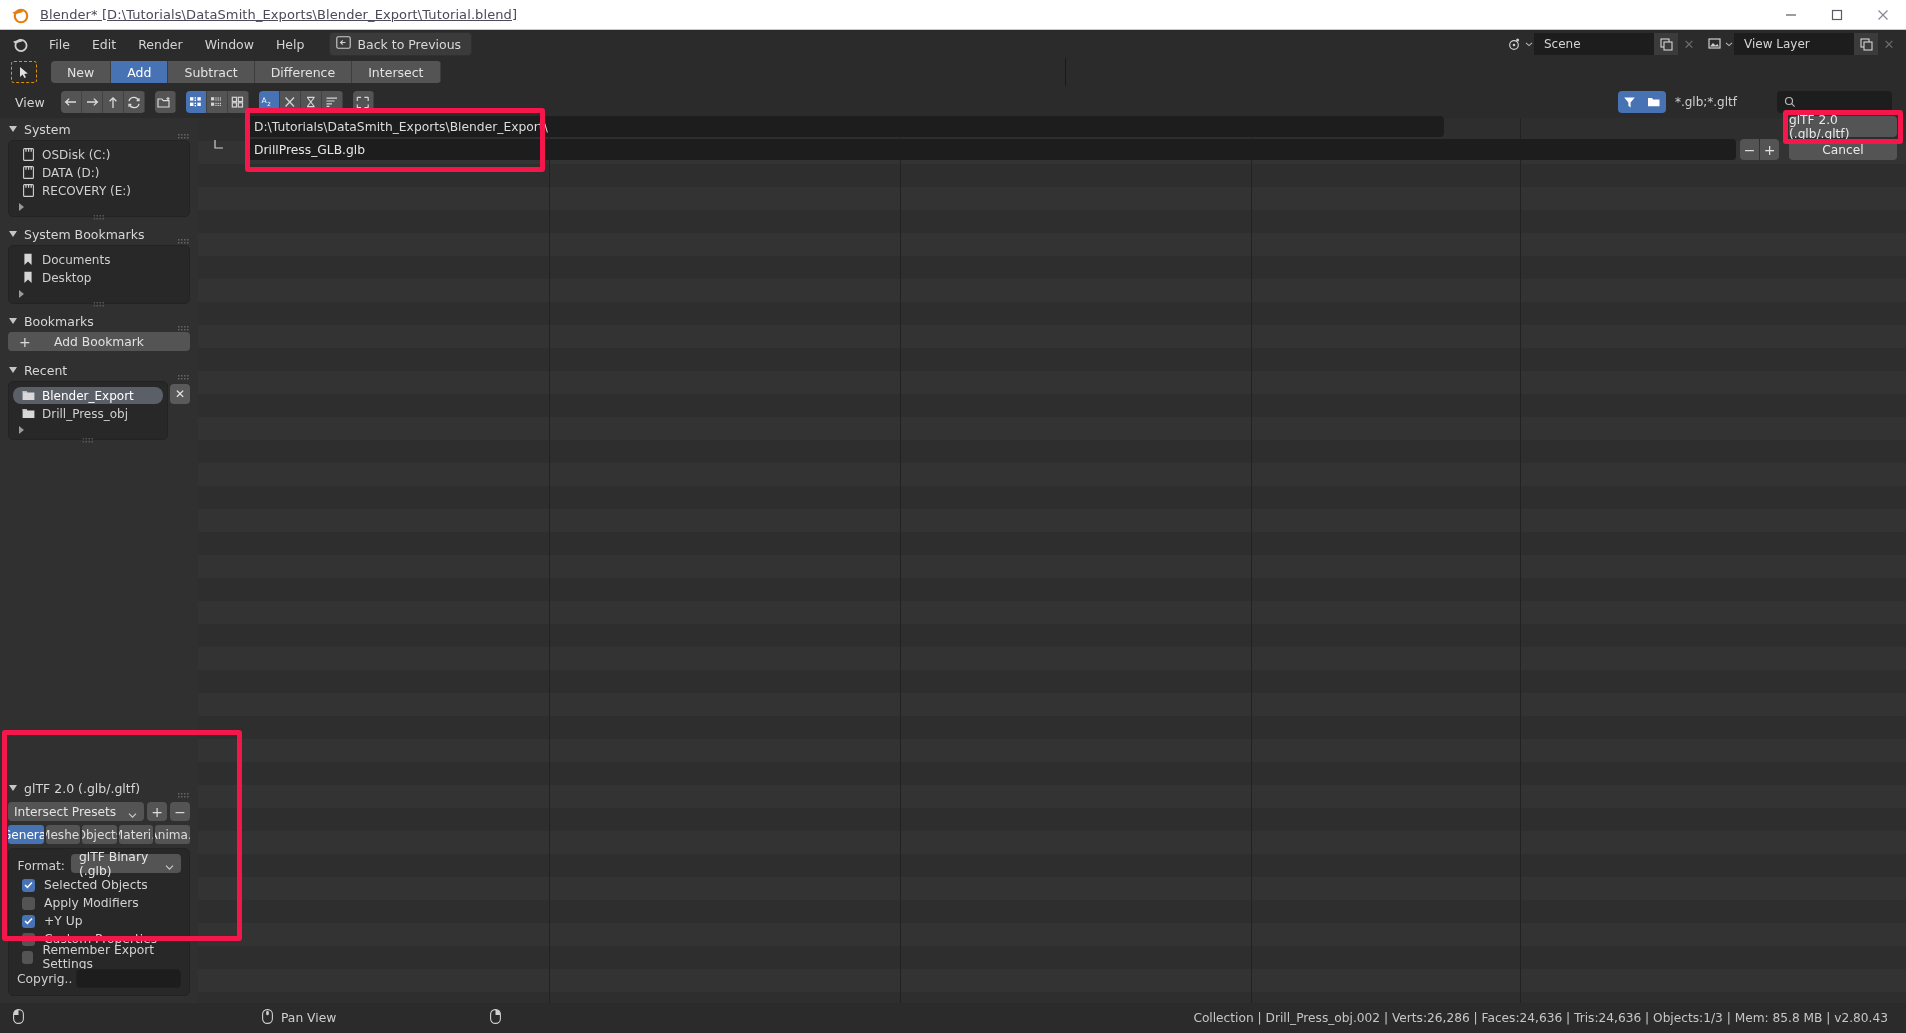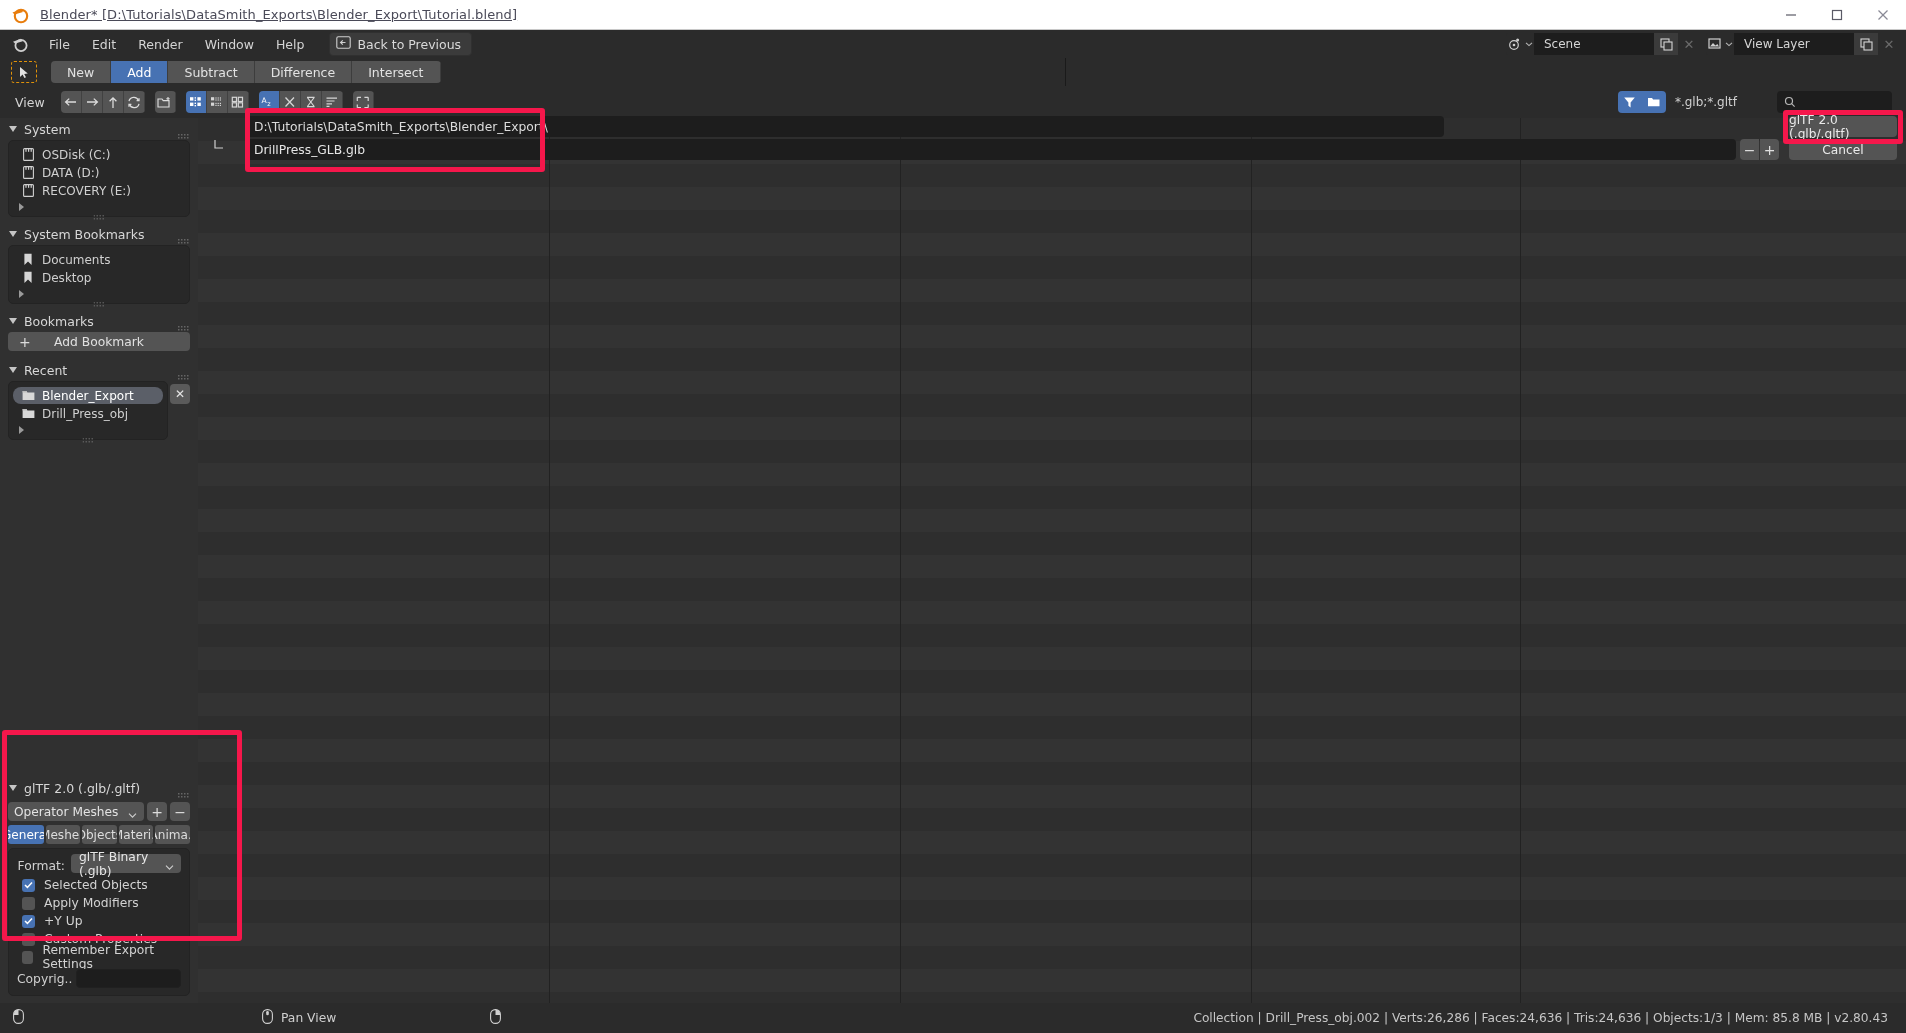--- a/index.html
+++ b/index.html
@@ -685,21 +685,21 @@
                 <rect x="3" y="3" width="1.5" height="1.5"></rect>
                 <rect x="6" y="3" width="1.5" height="1.5"></rect>
                 <rect x="9" y="3" width="1.5" height="1.5"></rect>
               </g>
             </svg>
         </span>
       </div>
 
       <div class="preset-row">
         <div class="preset-dd">
-          <span>Operator Meshes</span>
+          <span>Intersect Presets</span>
           <span class="chev">
             <svg width="9" height="7" viewBox="0 0 9 7">
                 <path d="M1 1.6 L4.5 5.2 L8 1.6" fill="none" stroke="#cdcdcd" stroke-width="1.1"></path>
               </svg>
           </span>
         </div>
         <div class="psq">+</div>
         <div class="psq">−</div>
       </div>
 

